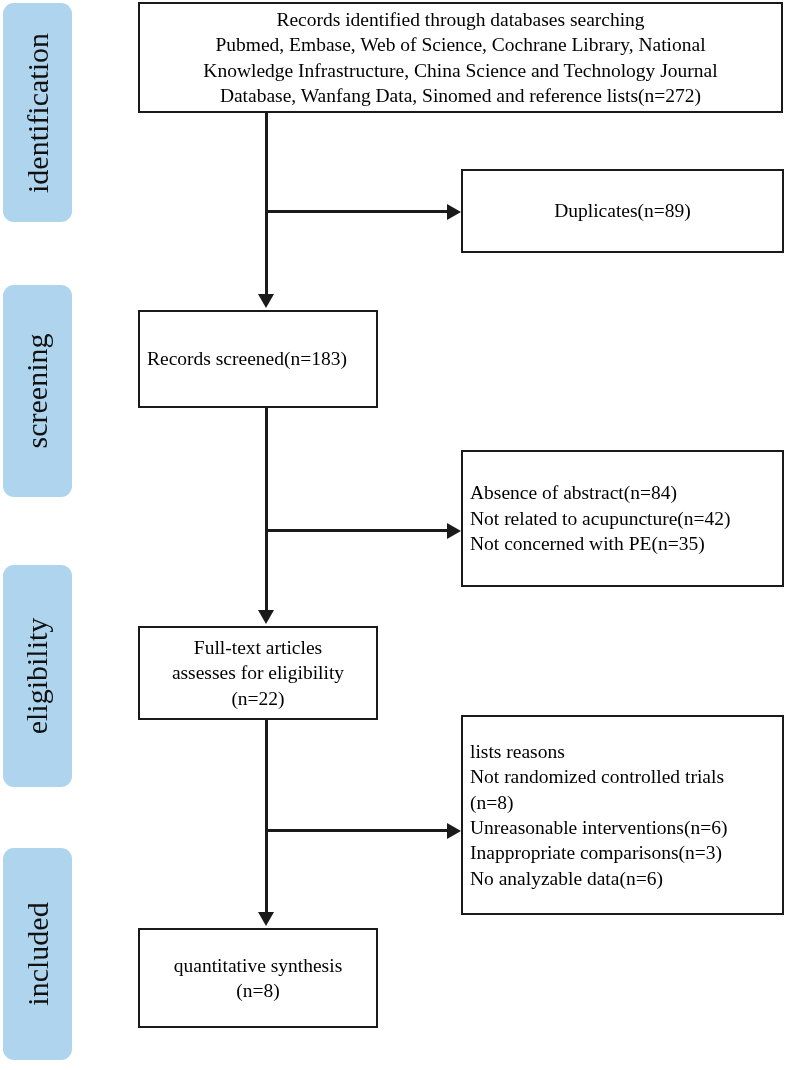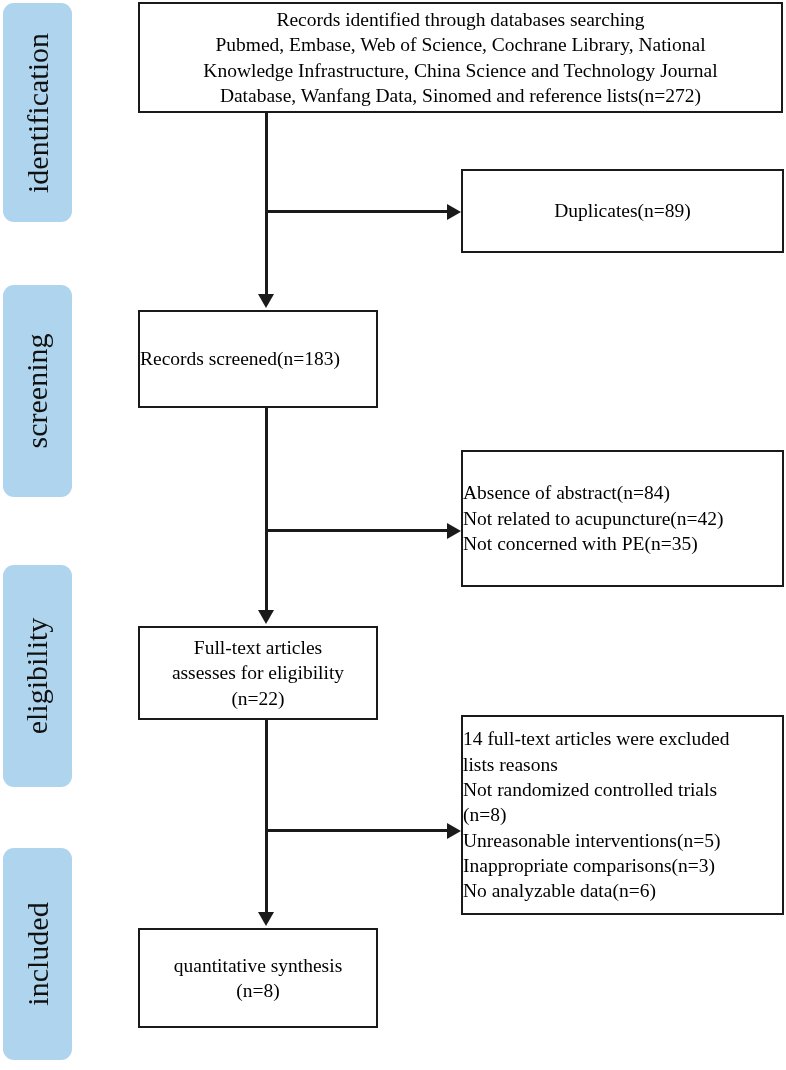--- a/index.html
+++ b/index.html
@@ -44,21 +44,21 @@
     box-sizing: border-box;
     background: #ffffff;
     border: 2px solid #1a1a1a;
     display: flex;
     flex-direction: column;
     justify-content: center;
     font-size: 19.5px;
     line-height: 1.30;
   }
   .flow-box.center  { align-items: center; text-align: center; }
-  .flow-box.left    { align-items: flex-start; text-align: center; }
+  .flow-box.left    { align-items: flex-start; text-align: center; padding-left: 7px; }
   .flow-box .ln { display: block; white-space: nowrap; }
 
   
   .vline {
     position: absolute;
     width: 3px;
     background: #1a1a1a;
   }
   .hline {
     position: absolute;
@@ -124,25 +124,24 @@
     <span class="ln"> Not concerned with PE(n=35)</span>
   </div>
 
   <div class="flow-box center" style="left:138px;top:626px;width:240px;height:94px;">
     <span class="ln">Full-text articles</span>
     <span class="ln">assesses for eligibility</span>
     <span class="ln">(n=22)</span>
   </div>
 
   <div class="flow-box left" style="left:461px;top:715px;width:323px;height:200px;">
-    <span class="ln">14 full-text articles were excluded</span>
     <span class="ln">lists reasons</span>
     <span class="ln">Not randomized controlled trials</span>
     <span class="ln">(n=8)</span>
-    <span class="ln">Unreasonable interventions(n=5)</span>
+    <span class="ln">Unreasonable interventions(n=6)</span>
     <span class="ln">Inappropriate comparisons(n=3)</span>
     <span class="ln">No analyzable data(n=6)</span>
   </div>
 
   <div class="flow-box center" style="left:138px;top:928px;width:240px;height:100px;">
     <span class="ln">quantitative synthesis</span>
     <span class="ln">(n=8)</span>
   </div>
 
   <div class="vline" style="left:265px;top:113px;height:184px;"></div>

